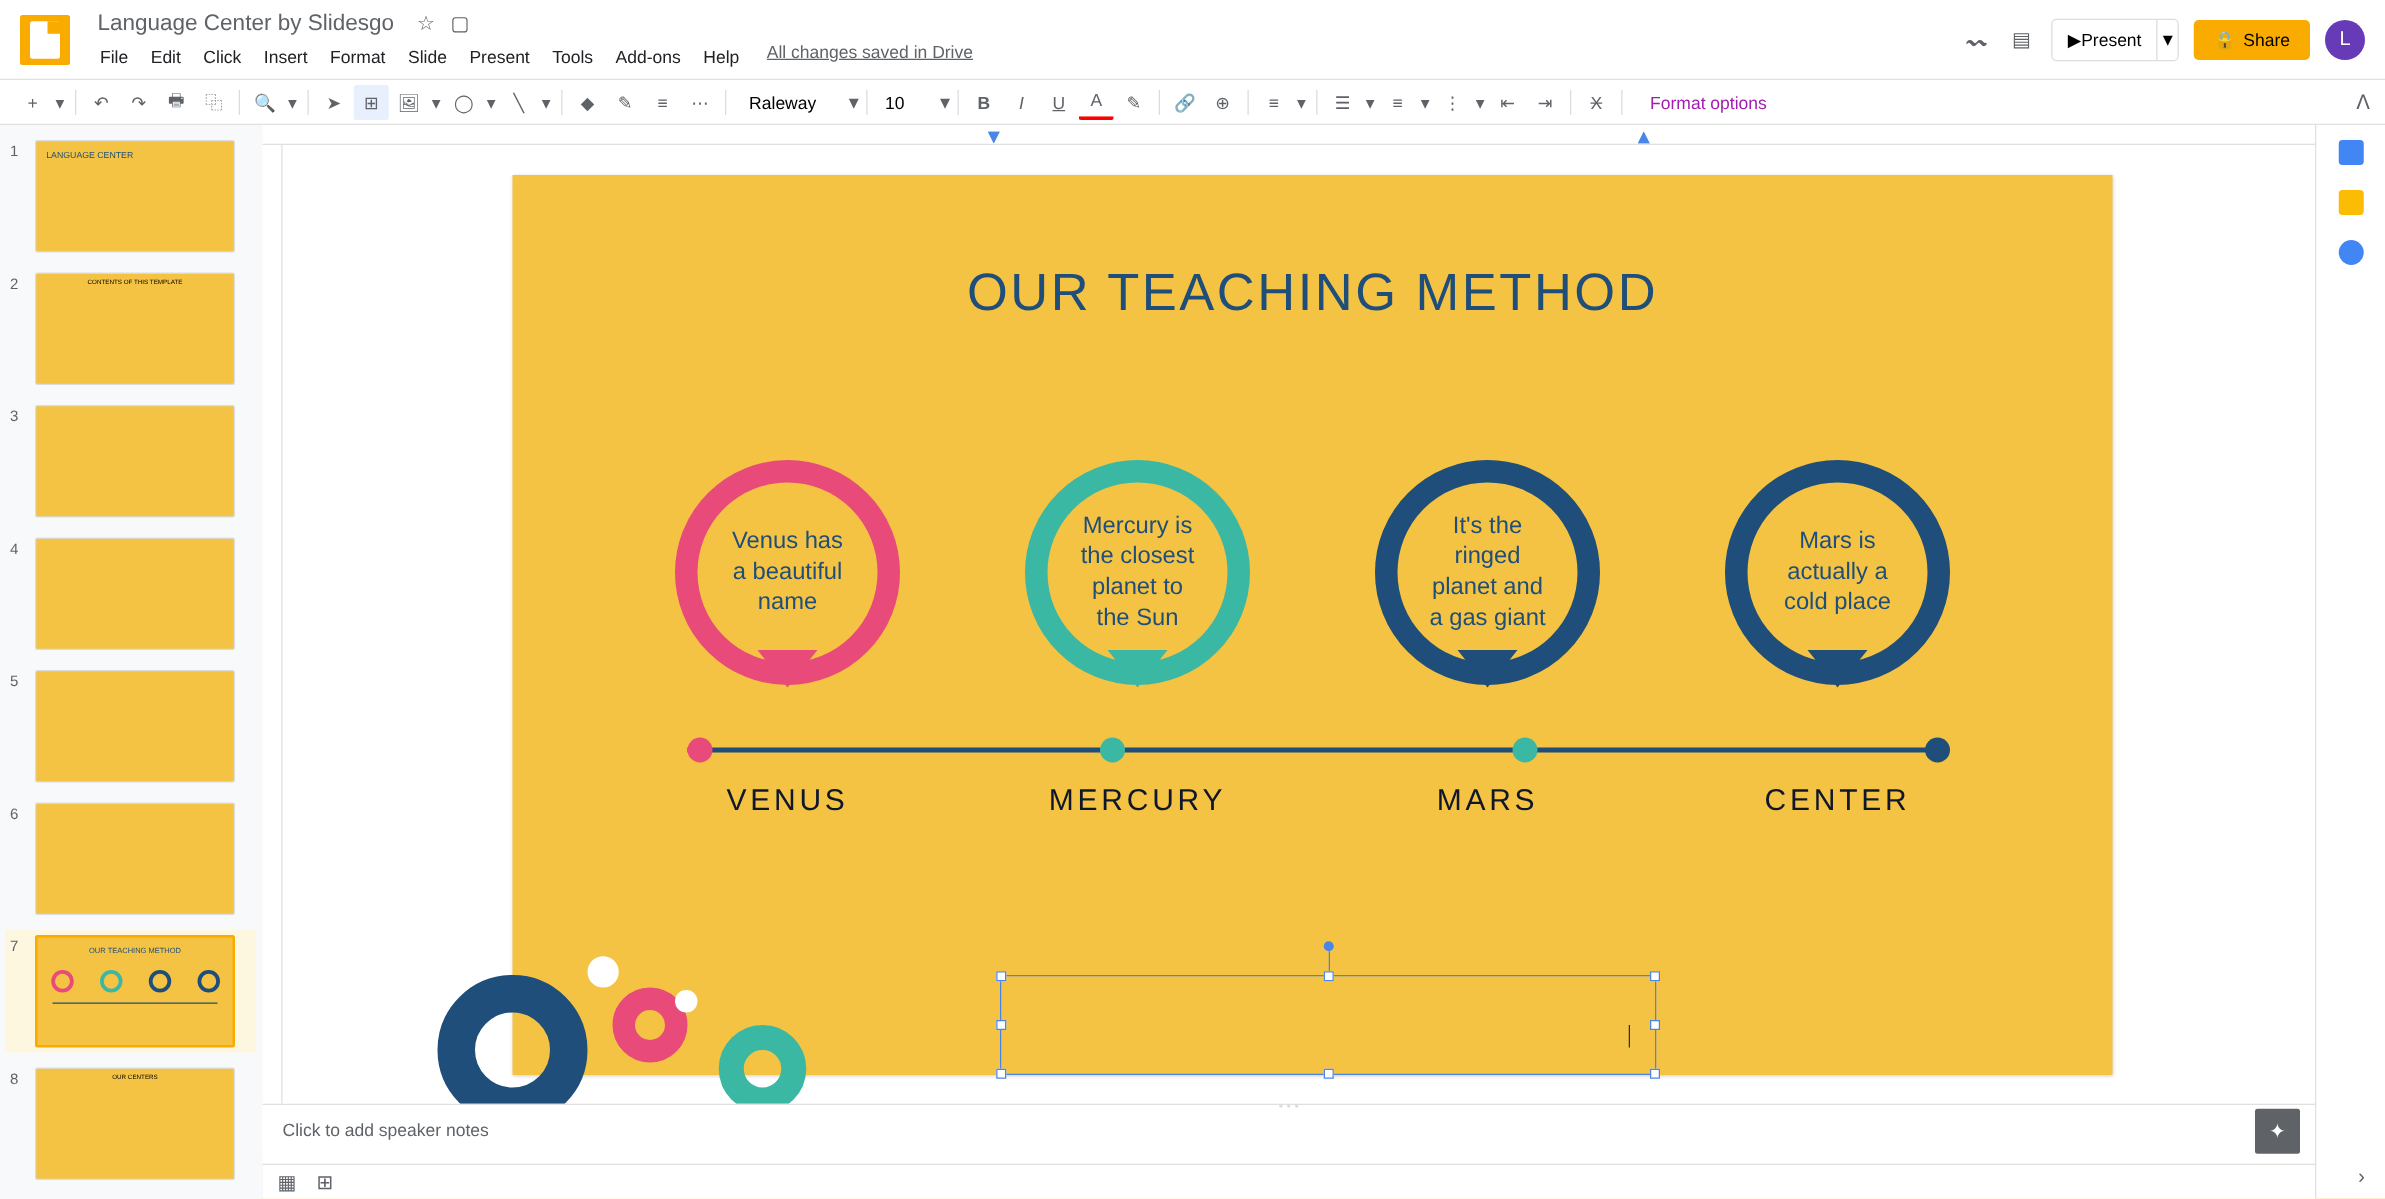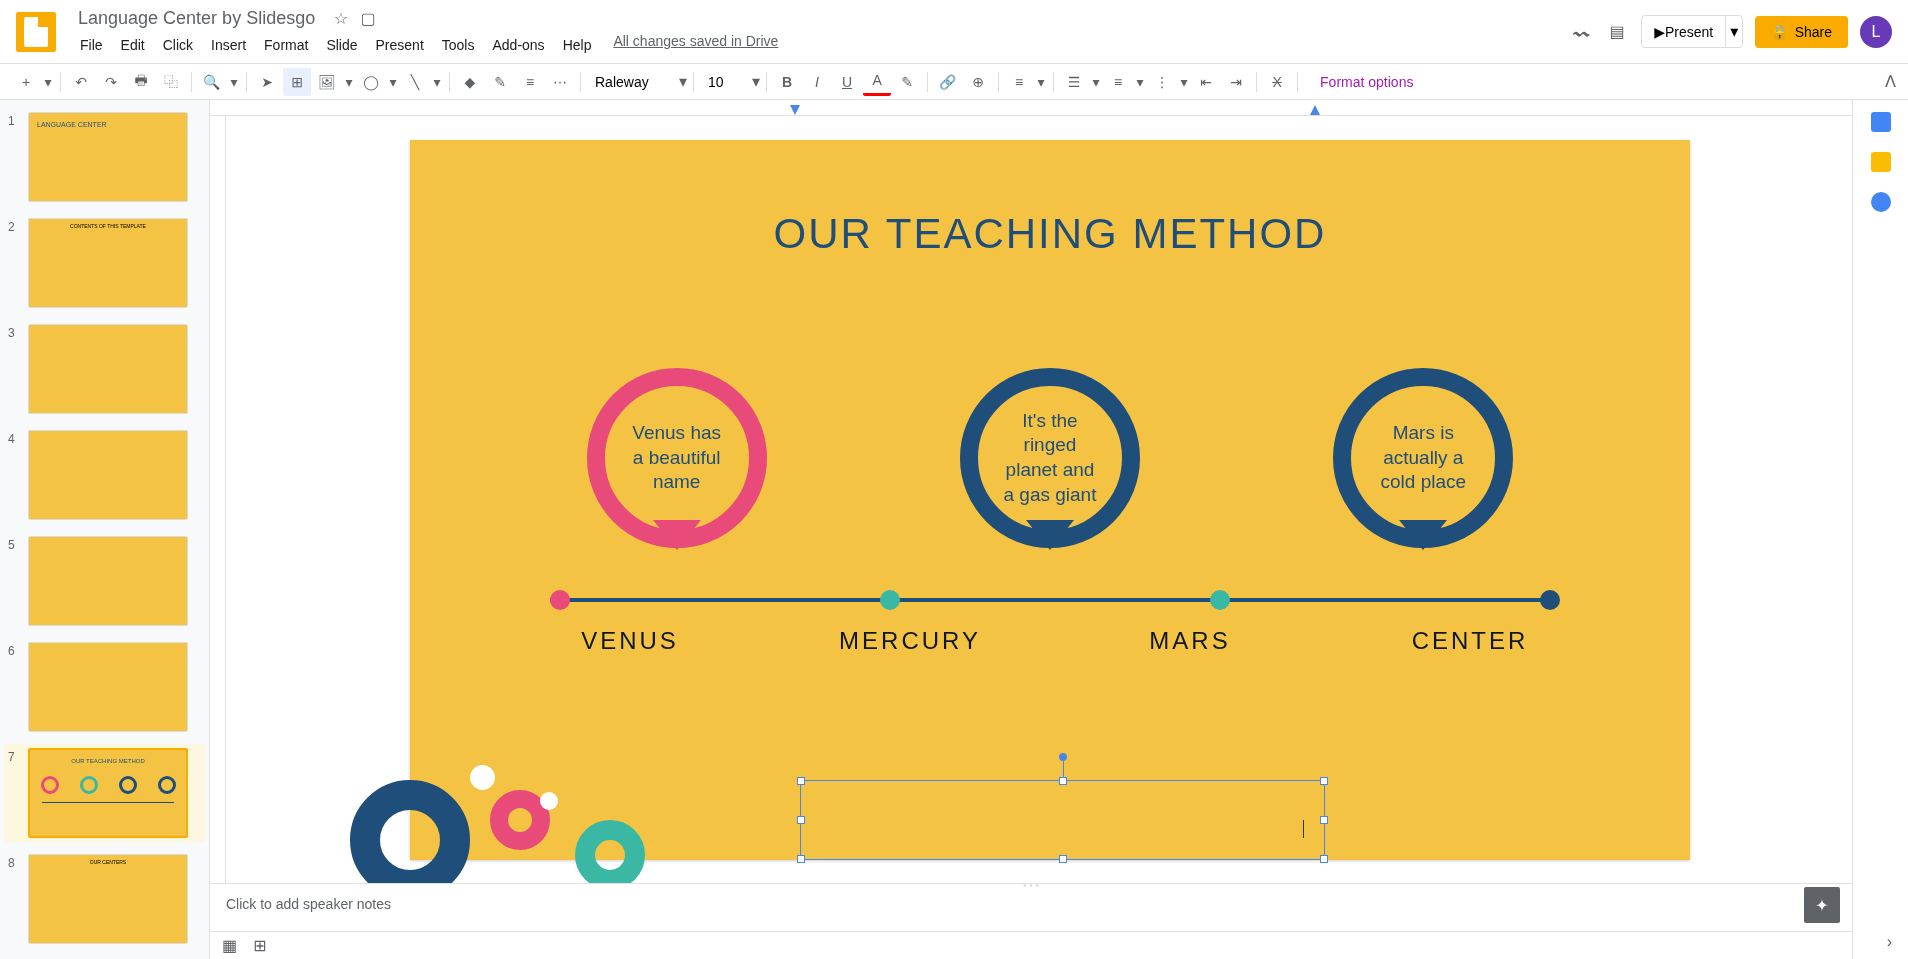--- a/index.html
+++ b/index.html
@@ -20,21 +20,21 @@
 .header-icon { width: 24px; height: 24px; color: #5f6368; cursor: pointer; display: flex; align-items: center; justify-content: center; }
 .present-btn { display: flex; align-items: center; border: 1px solid #dadce0; border-radius: 4px; padding: 6px 12px; cursor: pointer; font-size: 14px; }
 .present-dropdown { border-left: 1px solid #dadce0; padding: 6px 4px; cursor: pointer; }
 .share-btn { background: #f9ab00; border-radius: 4px; padding: 8px 16px; cursor: pointer; font-size: 14px; font-weight: 500; display: flex; align-items: center; gap: 6px; }
 .avatar { width: 32px; height: 32px; border-radius: 50%; background: #673ab7; color: #fff; display: flex; align-items: center; justify-content: center; font-size: 16px; }
 
 
 .toolbar { height: 36px; border-bottom: 1px solid #e0e0e0; display: flex; align-items: center; padding: 0 12px; gap: 2px; }
 .tool-btn { width: 28px; height: 28px; display: flex; align-items: center; justify-content: center; cursor: pointer; border-radius: 2px; color: #5f6368; font-size: 14px; }
 .tool-sep { width: 1px; height: 20px; background: #dadce0; margin: 0 4px; }
-.font-select { border: none; font-size: 14px; padding: 4px 24px 4px 8px; min-width: 90px; cursor: pointer; }
+.font-select { border: none; font-size: 14px; padding: 4px 24px 4px 8px; min-width: 90px; cursor: pointer; text-align: right; }
 .size-select { border: none; font-size: 14px; padding: 4px 24px 4px 8px; width: 50px; cursor: pointer; }
 .format-opts { font-size: 14px; color: #a21caf; padding: 4px 8px; cursor: pointer; margin-left: 8px; }
 .toolbar-spacer { flex: 1; }
 .collapse-icon { cursor: pointer; color: #5f6368; }
 
 
 .main { display: flex; height: calc(959px - 64px - 36px); }
 
 
 .thumb-panel { width: 210px; background: #f8f9fa; border-right: 1px solid #e0e0e0; overflow-y: auto; padding: 8px 4px; position: relative; }
@@ -300,20 +300,25 @@
 
     <div class="slide-canvas">
       <div class="slide-title">OUR TEACHING METHOD</div>
 
       <div class="pins-row">
         <div class="pin pin-1">
           <div class="pin-circle">
               <div class="pin-text">Venus has a beautiful name</div>
             </div>
         </div>
+        <div class="pin pin-2">
+          <div class="pin-circle">
+              <div class="pin-text">Mercury is the closest planet to the Sun</div>
+            </div>
+        </div>
         <div class="pin pin-4">
           <div class="pin-circle">
               <div class="pin-text">It's the ringed planet and a gas giant</div>
             </div>
         </div>
         <div class="pin pin-3">
           <div class="pin-circle">
               <div class="pin-text">Mars is actually a cold place</div>
             </div>
         </div>

